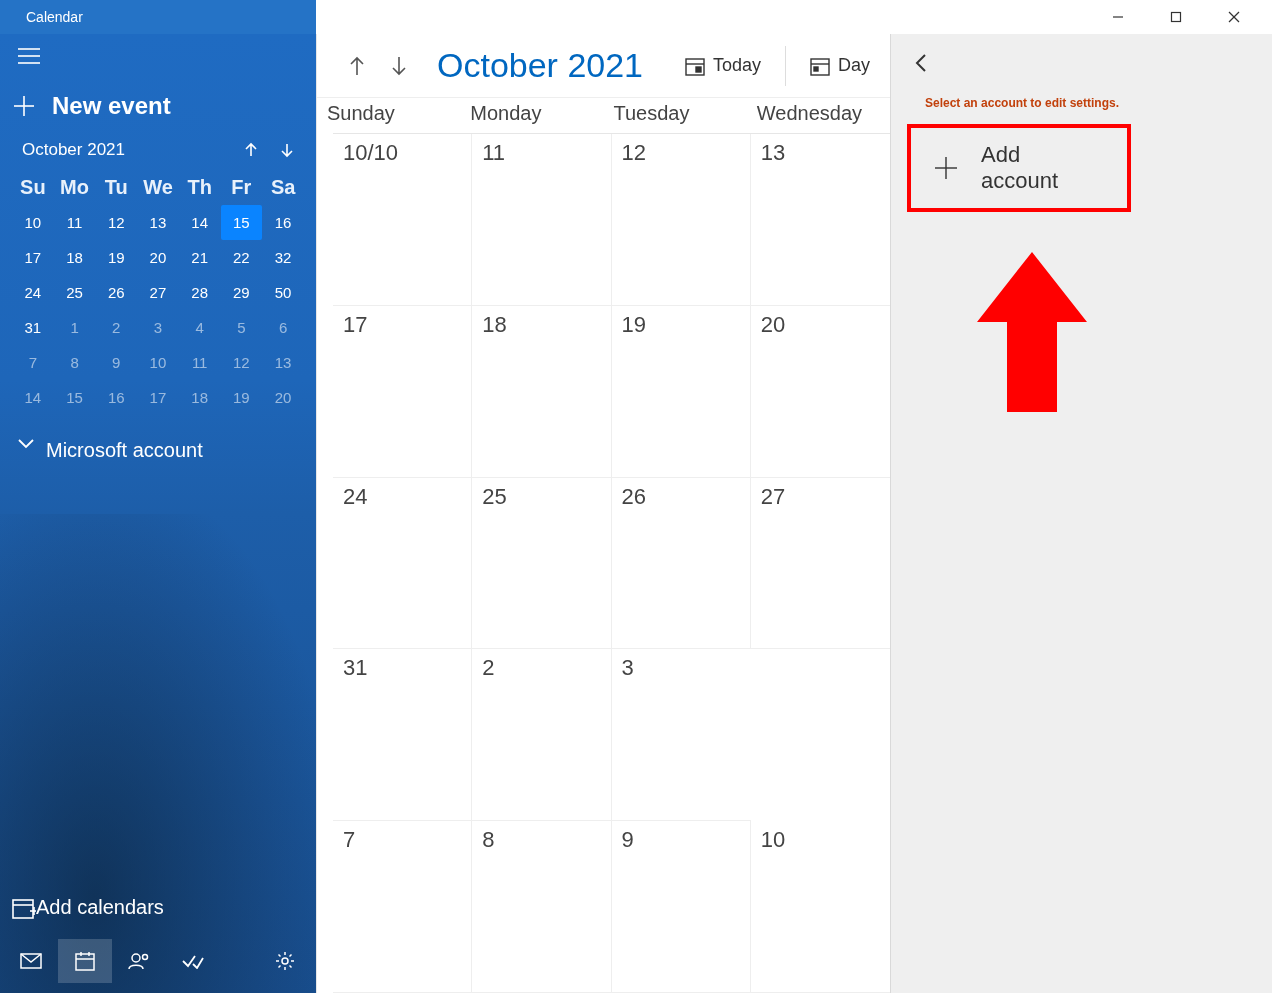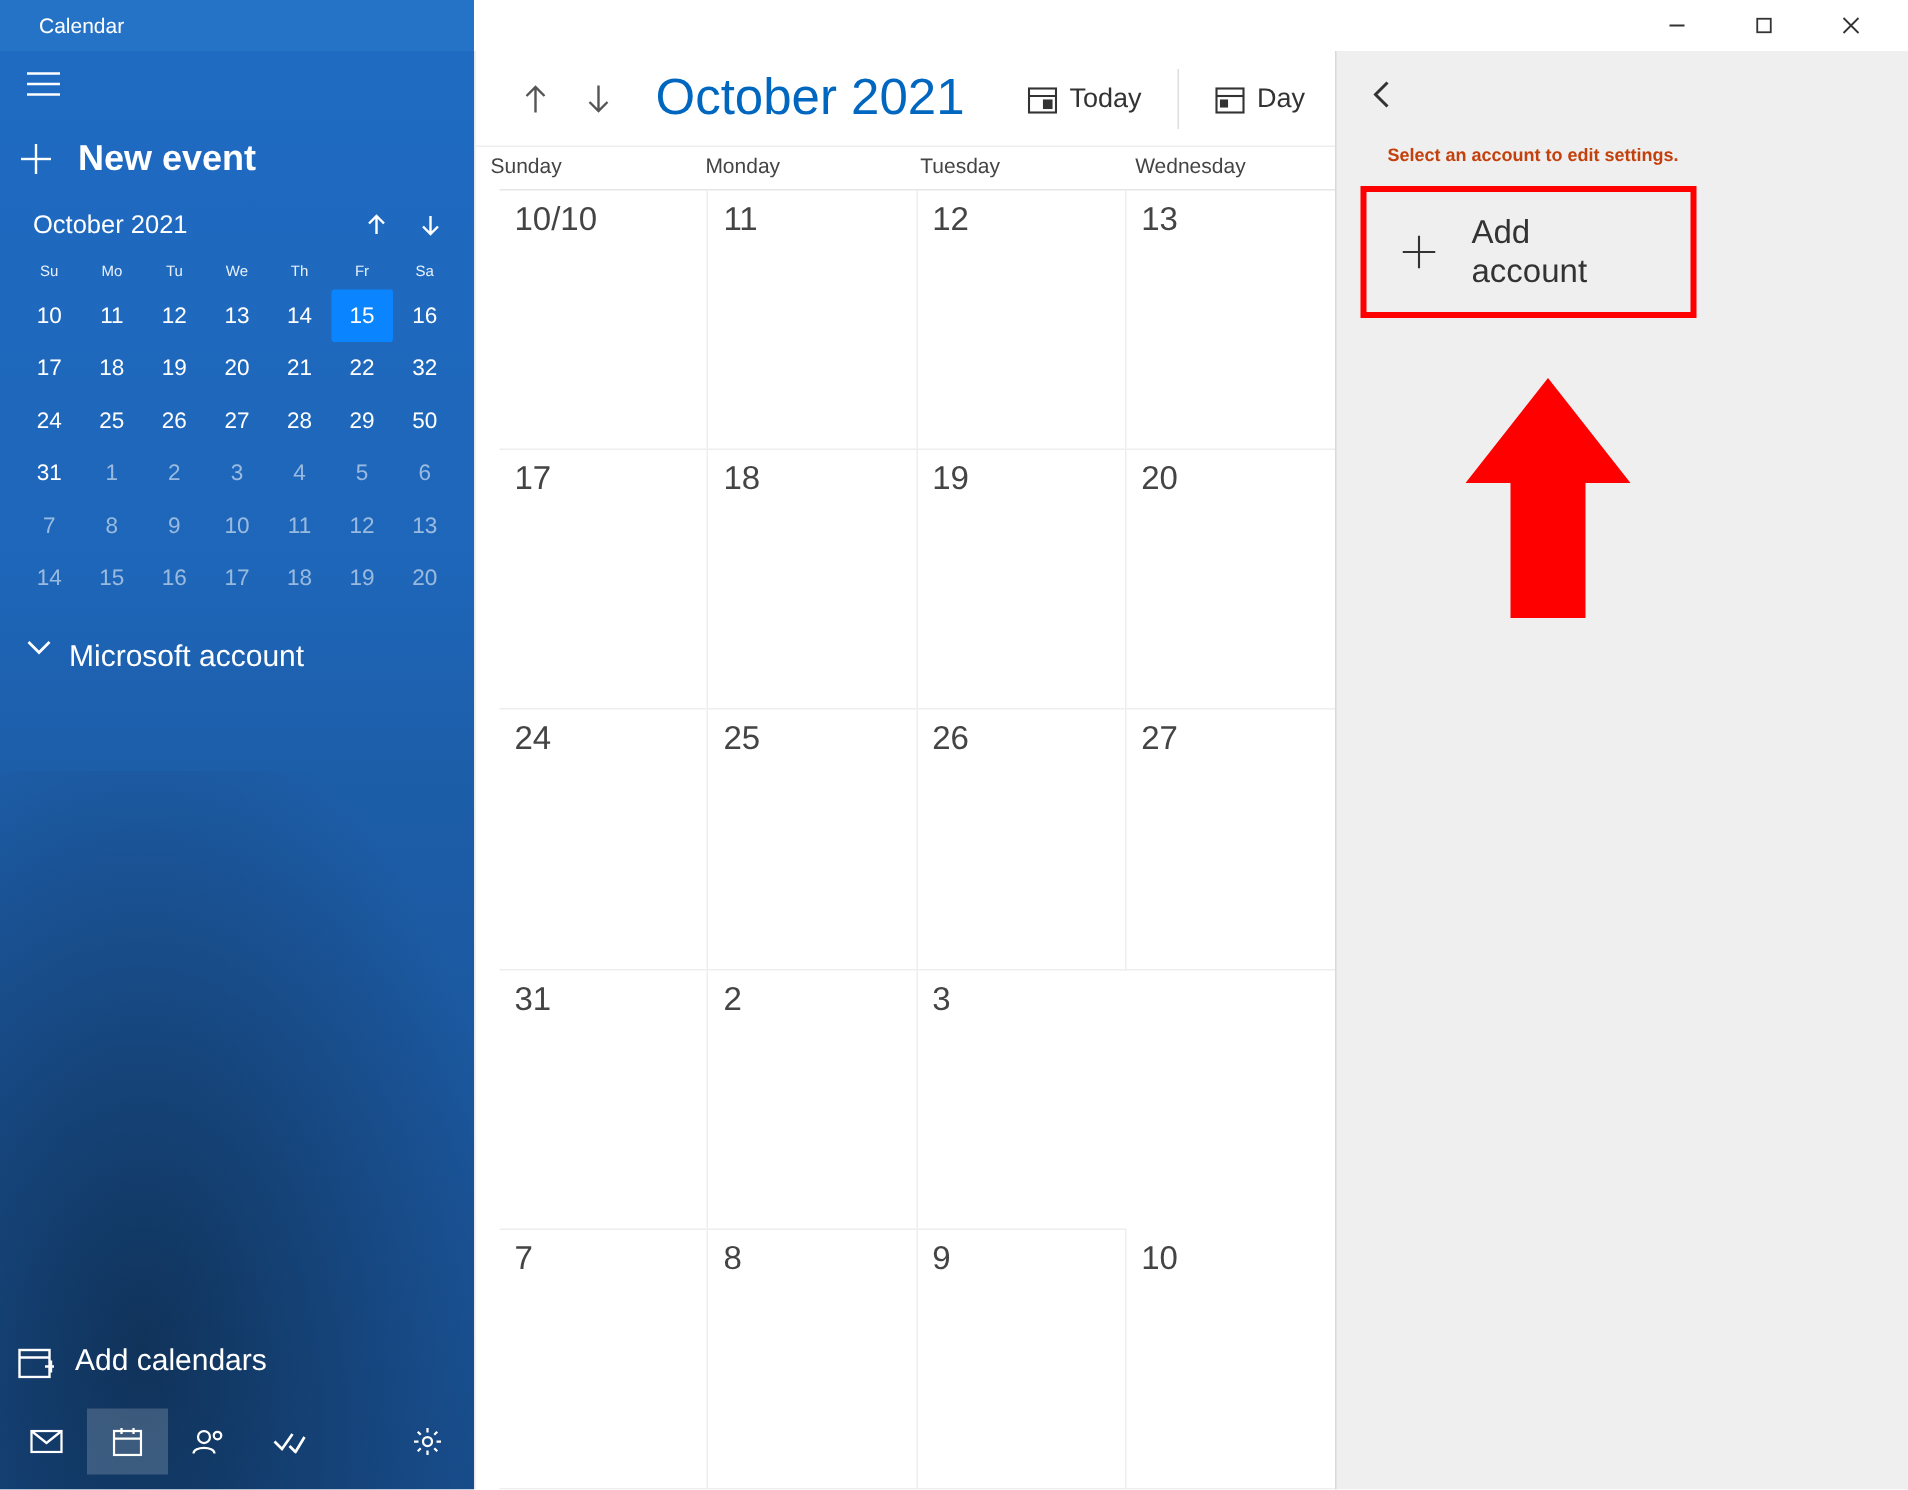--- a/index.html
+++ b/index.html
@@ -29,40 +29,40 @@
   pointer-events:none;
 }
 .hamburger { padding: 14px 18px; cursor: pointer; }
 .new-event { display: flex; align-items: center; gap: 18px; padding: 14px 18px 20px 14px; font-size: 24px; font-weight: 600; cursor: pointer; }
 .plus-lg { font-size: 22px; font-weight: 300; }
 .mini-cal-head { display: flex; align-items: center; justify-content: space-between; padding: 0 16px 8px 22px; }
 .mini-cal-head .title { font-size: 17px; }
 .mini-nav { display: flex; gap: 22px; padding-right: 6px; }
 .mini-grid { padding: 2px 12px 10px 12px; }
 .mini-grid table { width: 100%; border-collapse: collapse; table-layout: fixed; }
-.mini-grid th { font-weight: 400; font-size: 10px; padding: 6px 0; color: #e8f1fb; }
+.mini-grid th { font-weight: 700; font-size: 20px; padding: 6px 0; color: #e8f1fb; }
 .mini-grid td { text-align: center; font-size: 15px; padding: 9px 0; cursor: pointer; }
 .mini-grid td.dim { color: rgba(255,255,255,.55); }
 .mini-grid td.today { background: #0a84ff; border-radius: 2px; }
 .account-row { display: flex; align-items: flex-start; gap: 12px; padding: 14px 18px; font-size: 20px; cursor: pointer; z-index:1; }
 .sidebar-spacer { flex: 1; }
-.add-cal { display: flex; align-items: center; gap: 14px; padding: 12px 12px; font-size: 20px; cursor: pointer; z-index:1;}
+.add-cal { display: flex; align-items: center; gap: 0; padding: 12px 12px; font-size: 20px; cursor: pointer; z-index:1;}
 .bottom-icons { display: flex; gap: 0; padding: 8px 4px 10px 4px; z-index:1;}
 .bottom-icons .bi { width: 54px; height: 44px; display:flex; align-items:center; justify-content:center; cursor:pointer; }
 .bottom-icons .bi.active { background: rgba(255,255,255,.18); }
 
 
 .main { flex: 1; background: #fff; display: flex; flex-direction: column; border-left: 1px solid #e6e6e6;}
 .toolbar { height: 63px; display: flex; align-items: center; padding: 0 10px 0 24px; gap: 10px; }
 .nav-arr { width: 32px; height: 32px; display:flex; align-items:center; justify-content:center; cursor:pointer; color:#555;}
 .month-title { color: #0067c0; font-size: 34px; font-weight: 400; margin-left: 12px; margin-right: auto; }
 .tool-btn { display:flex; align-items:center; gap:8px; padding: 6px 10px; font-size: 18px; color:#333; cursor:pointer; }
 .tool-sep { width:1px; height:40px; background:#ddd; margin: 0 4px; }
 .day-headers { display: grid; grid-template-columns: repeat(4, 1fr); border-top: 1px solid #eee; }
-.day-headers > div { padding: 4px 10px 8px 10px; font-size: 14px; color:#444; }
+.day-headers > div { padding: 4px 10px 8px 10px; font-size: 20px; color:#444; }
 .grid { flex:1; display: grid; grid-template-rows: repeat(5, 1fr); border-top: 1px solid #e6e6e6; margin-left: 16px; }
 .grid-row { display:grid; grid-template-columns: repeat(4, 1fr); }
 .cell { border-right: 1px solid #eee; border-bottom: 1px solid #eee; padding: 6px 10px; font-size: 22px; color:#444; }
 .cell:last-child { border-right: none; }
 
 
 .panel { width: 382px; background: #efefef; border-left: 1px solid #d9d9d9; padding: 14px 22px; position: relative; }
 .panel-head { display:flex; align-items:center; gap: 16px; margin: 6px 0 24px 2px; }
 .panel-head .back { cursor:pointer; color:#444; font-size:18px;}
 .panel-title { font-size: 26px; color:#333; }

